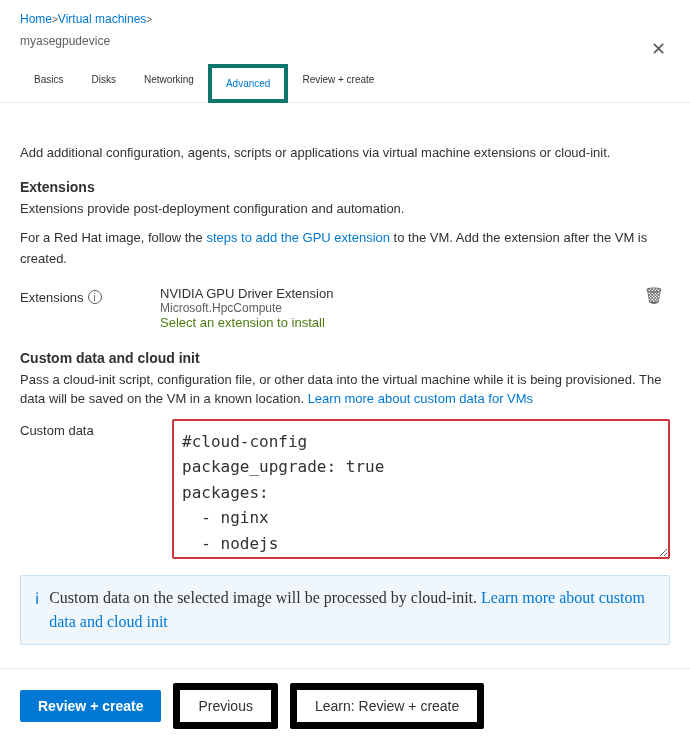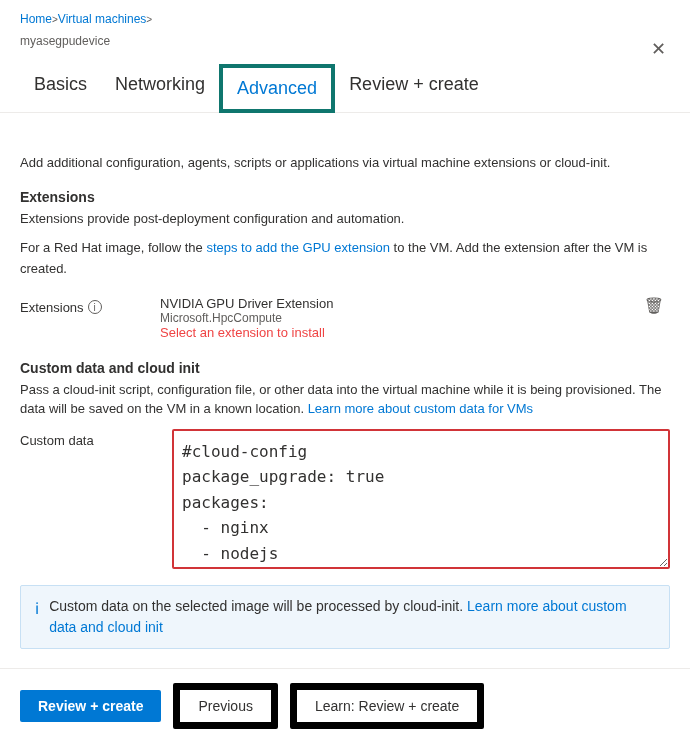--- a/index.html
+++ b/index.html
@@ -80,21 +80,21 @@
       margin-top: 6px;
     }
     .tabs {
       display: flex;
       border-bottom: 1px solid #edebe9;
       padding: 0 20px;
       gap: 0;
     }
     .tab {
       padding: 10px 14px;
-      font-size: 18px;
+      font-size: 10px;
       color: #323130;
       cursor: pointer;
       border-bottom: 2px solid transparent;
       white-space: nowrap;
     }
     .tab.active {
       color: #0078d4;
       border: 4px solid #0f766e;
       background: #fff;
       font-weight: 500;
@@ -148,21 +148,21 @@
     }
     .extension-value {
       font-size: 13px;
       color: #323130;
     }
     .extension-sub {
       font-size: 12px;
       color: #605e5c;
     }
     .extension-link {
-      color: #ef4444;
+      color: #4d7c0f;
       font-size: 13px;
       cursor: pointer;
       text-decoration: none;
       text-align: right;
     }
     .delete-icon {
       color: #605e5c;
       cursor: pointer;
       font-size: 16px;
       padding: 2px 6px;
@@ -225,23 +225,24 @@
       gap: 10px;
       border-radius: 2px;
     }
     .info-box-icon {
       color: #0078d4;
       font-size: 16px;
       margin-top: 1px;
       flex-shrink: 0;
     }
     .info-box-text {
-      font-size: 14px;
+      font-size: 16px;
       color: #323130;
       line-height: 1.5;
+      font-family: Liberation Serif, serif;
     }
     .footer {
       border-top: 1px solid #edebe9;
       padding: 14px 20px;
       display: flex;
       align-items: center;
       gap: 12px;
       background: #fff;
     }
     .btn-primary {
@@ -280,20 +281,21 @@
     <div class="header-left">
       <div class="subtitle">myasegpudevice</div>
     </div>
     <div class="header-right">
       <span class="close-btn">✕</span>
     </div>
   </div>
 
   <div class="tabs">
     <div class="tab">Basics</div>
+    <div class="tab">Disks</div>
     <div class="tab">Networking</div>
     <div class="tab active">Advanced</div>
     <div class="tab">Review + create</div>
   </div>
 
   <div class="content">
     <div class="desc-text">Add additional configuration, agents, scripts or applications via virtual machine extensions or cloud-init.</div>
 
     <div class="section-title">Extensions</div>
     <div class="section-desc">Extensions provide post-deployment configuration and automation.</div>

